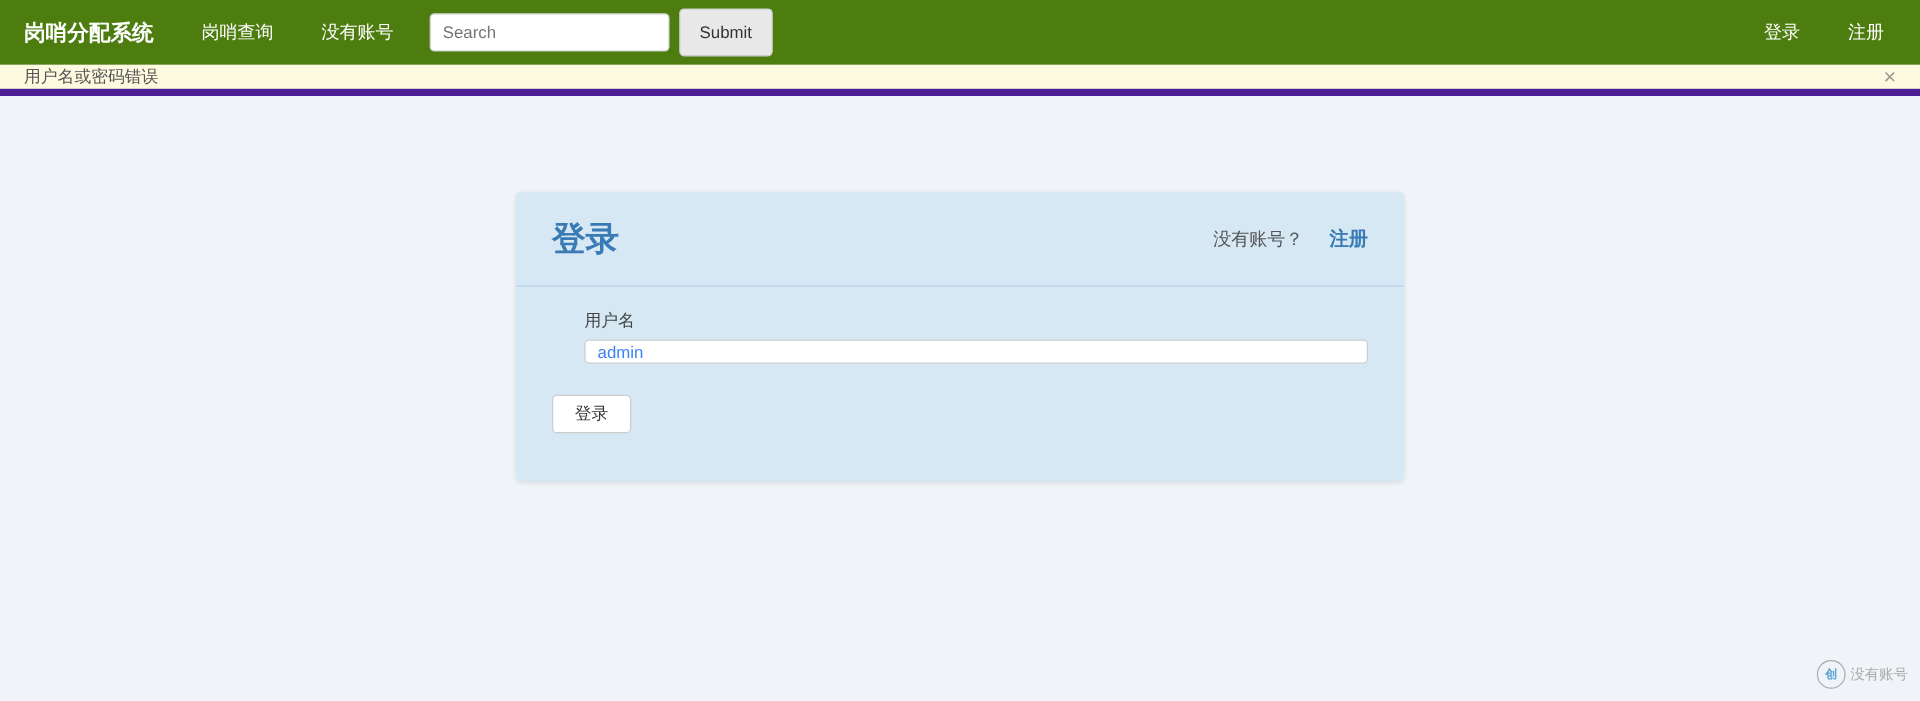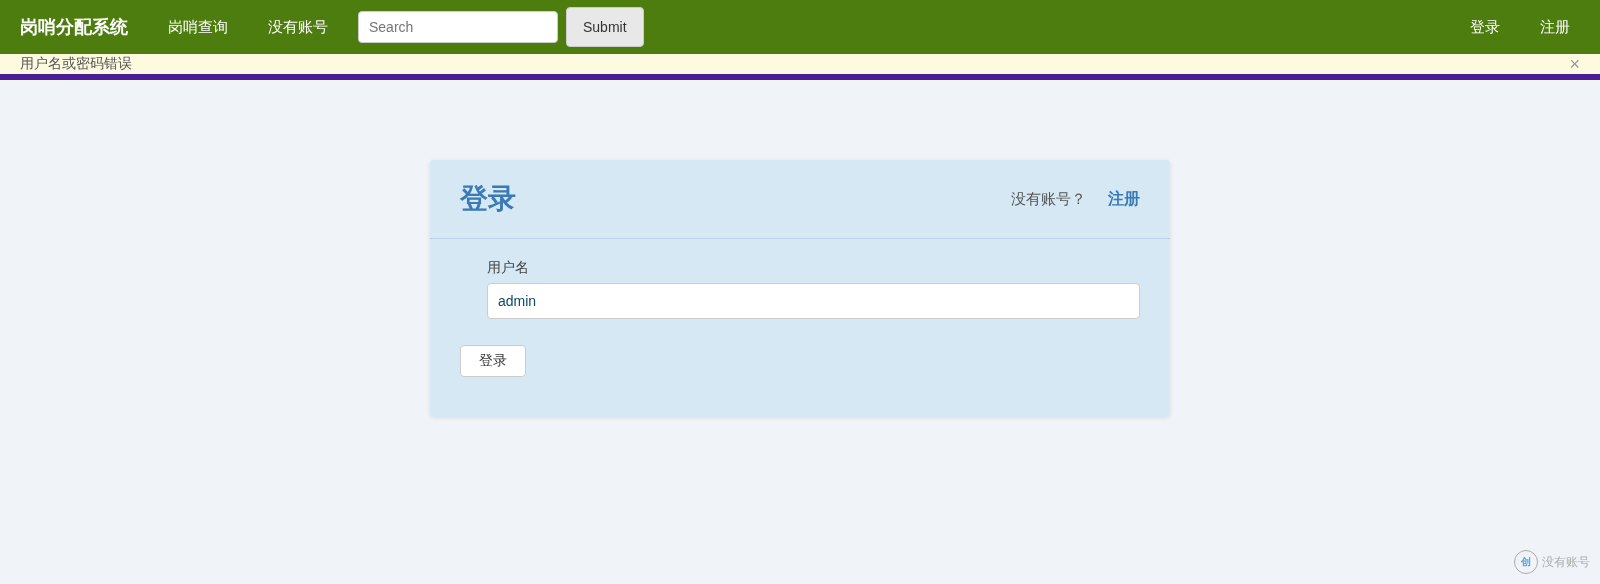--- a/index.html
+++ b/index.html
@@ -172,28 +172,28 @@
 
     .form-label {
       display: block;
       font-size: 14px;
       color: #444;
       margin-bottom: 6px;
     }
 
     .form-input {
       width: 100%;
-      height: 36px;
+      height: 20px;
       border: 1px solid #ccc;
       border-radius: 4px;
       padding: 0 10px;
       font-size: 14px;
       outline: none;
       background: white;
-      color: #0c4a6e;
+      color: #3b82f6;
     }
 
     .btn-login {
       margin-top: 10px;
       padding: 6px 18px;
       background-color: white;
       border: 1px solid #ccc;
       border-radius: 4px;
       font-size: 14px;
       cursor: pointer;

